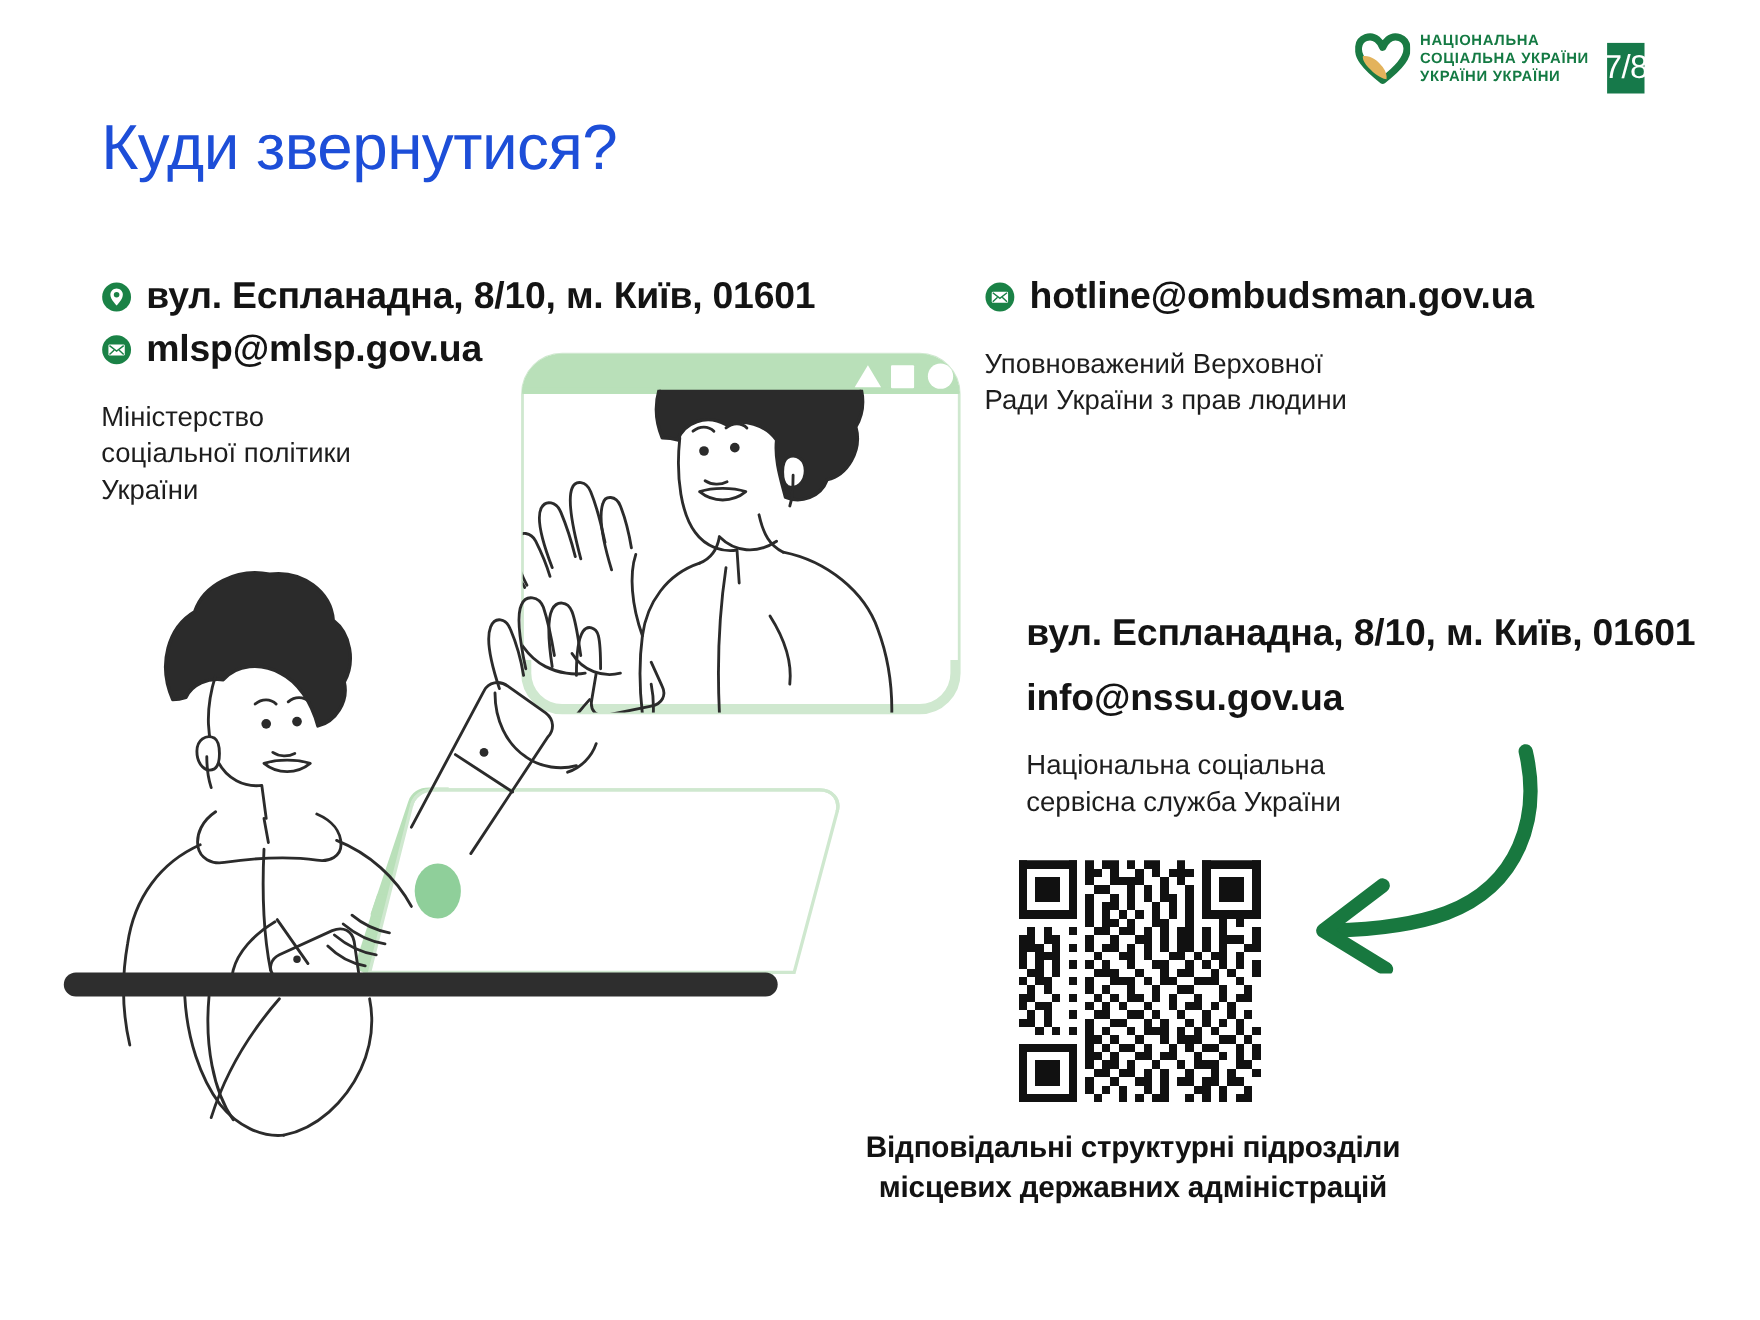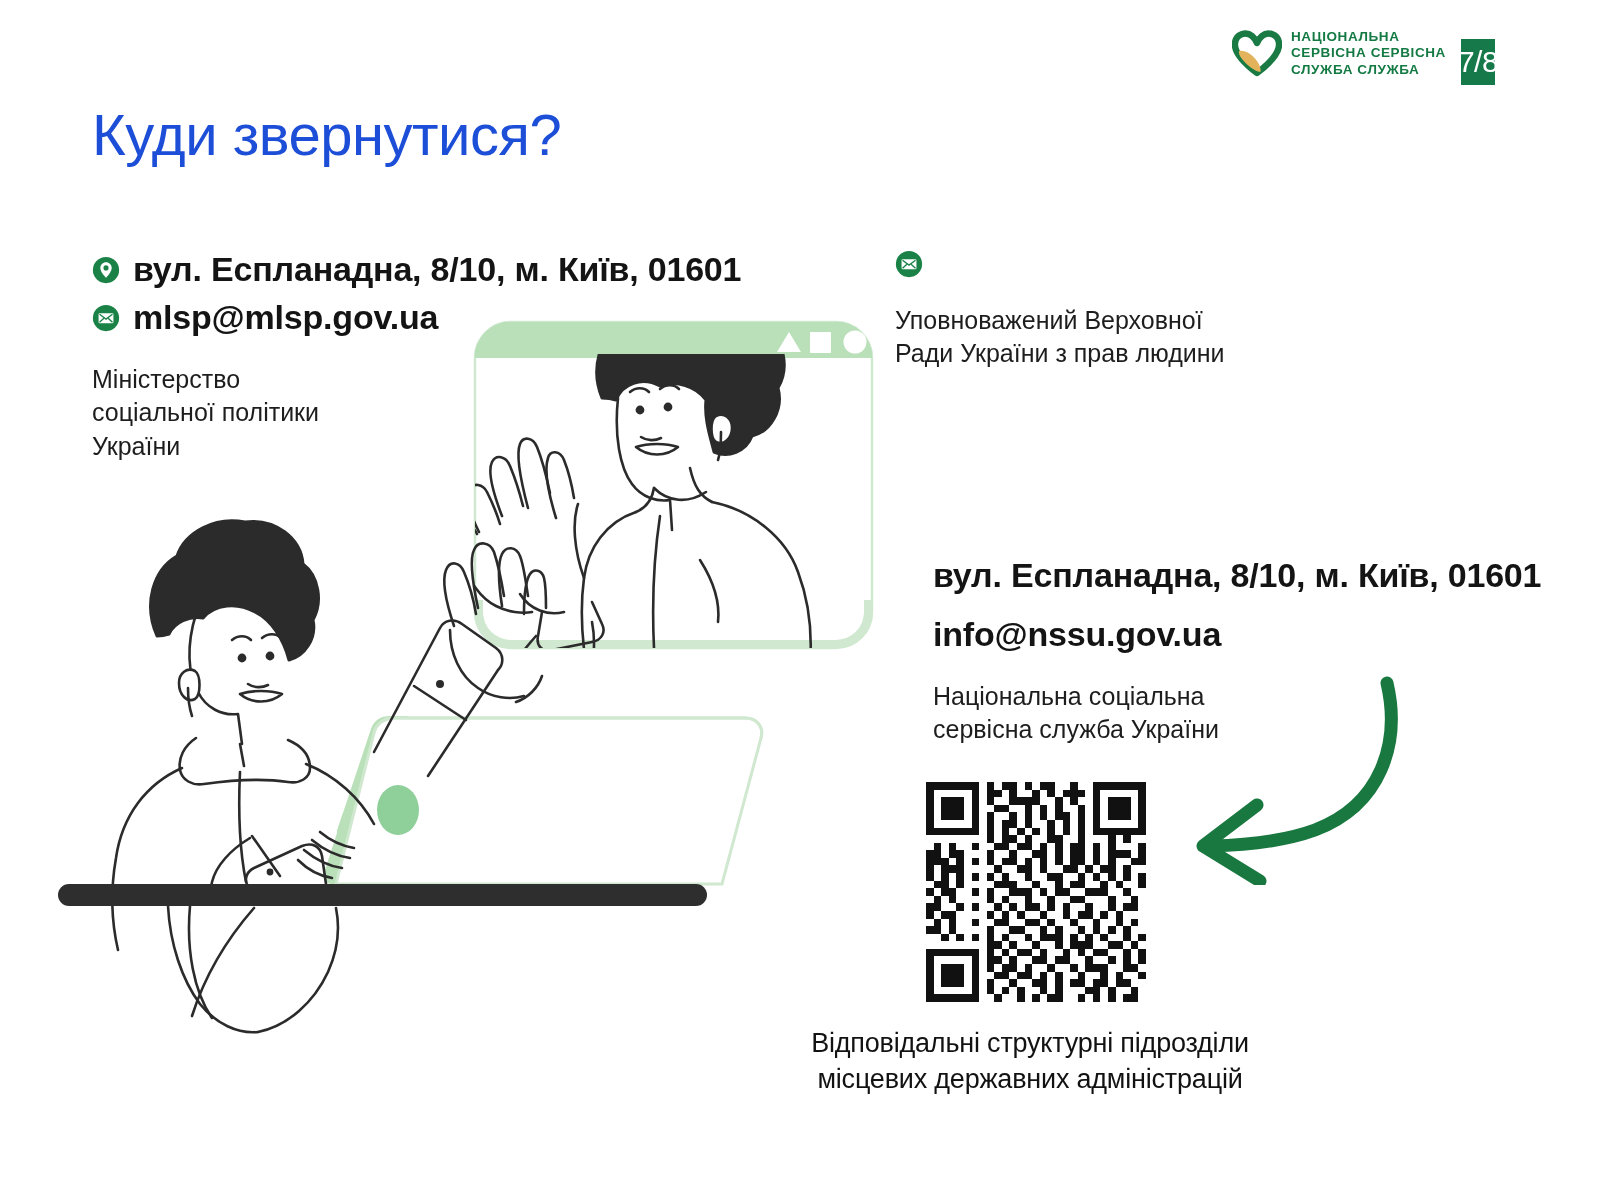--- a/index.html
+++ b/index.html
@@ -51,21 +51,21 @@
 
   #block-mlsp{left:92px;top:250px;}
   #block-ombudsman{left:895px;top:250px;}
   #block-nssu{left:933px;top:556px;}
   #block-nssu .contact-strong{display:block;margin-bottom:20px;}
   #block-nssu .contact-desc{}
 
   
   .bottom-caption{
     position:absolute;left:700px;top:1026px;width:660px;
-    text-align:center;font-size:27px;font-weight:normal;
+    text-align:center;font-size:27px;font-weight:bold;
     line-height:1.32;color:#121212;white-space:pre-line;letter-spacing:-0.2px;
   }
 
   
   .illus{position:absolute;left:0;top:0;width:1600px;height:1200px;pointer-events:none;}
 
   
   .qr{position:absolute;left:922px;top:782px;width:228px;height:220px;}
   .arrow{position:absolute;left:1175px;top:665px;width:230px;height:220px;}
 </style>
@@ -74,22 +74,22 @@
 
 <div class="slide">
 
   <div class="brand">
     <svg class="brand-heart" viewBox="0 0 100 100">
       <path d="M50 90 C 16 64, 4 46, 6 30 C 8 12, 28 6, 40 16 C 45 20, 48 25, 50 30 C 52 25, 55 20, 60 16 C 72 6, 92 12, 94 30 C 96 46, 84 64, 50 90 Z" fill="none" stroke="#1a7a43" stroke-width="13" stroke-linejoin="round"></path>
       <path d="M14 46 C 26 44, 40 52, 50 66 C 56 74, 58 82, 57 88 C 44 86, 30 74, 20 62 C 15 56, 13 50, 14 46 Z" fill="#e3b35c"></path>
     </svg>
     <div class="brand-text">
       <div class="brand-line">НАЦІОНАЛЬНА</div>
-      <div class="brand-line">СЕРВІСНА СЕРВІСНА</div>
-      <div class="brand-line">СЛУЖБА СЛУЖБА</div>
+      <div class="brand-line">СОЦІАЛЬНА УКРАЇНИ</div>
+      <div class="brand-line">УКРАЇНИ УКРАЇНИ</div>
     </div>
   </div>
 
   <div class="page-badge">7/8</div>
 
   <h1 class="title">Куди звернутися?</h1>
 
   <div class="contact-block" id="block-mlsp">
     <div class="contact-line">
       <svg class="ic" viewBox="0 0 32 32">
@@ -114,20 +114,21 @@
   </div>
 
   <div class="contact-block" id="block-ombudsman">
     <div class="contact-line">
       <svg class="ic" viewBox="0 0 32 32">
         <circle cx="16" cy="16" r="15" fill="#1a8246"></circle>
         <rect x="7.5" y="10.5" width="17" height="11.5" rx="1.4" fill="#fff"></rect>
         <path d="M8.6 11.6 L16 17.3 L23.4 11.6" fill="none" stroke="#1a8246" stroke-width="1.5"></path>
         <path d="M8.6 20.9 L13.6 16.2 M23.4 20.9 L18.4 16.2" fill="none" stroke="#1a8246" stroke-width="1.5"></path>
       </svg>
+      <span class="contact-strong">hotline@ombudsman.gov.ua</span>
     </div>
     <div class="contact-desc indent">Уповноважений Верховної
 Ради України з прав людини</div>
   </div>
 
   <div class="contact-block" id="block-nssu">
     <span class="contact-strong">вул. Еспланадна, 8/10, м. Київ, 01601</span>
     <span class="contact-strong">info@nssu.gov.ua</span>
     <div class="contact-desc">Національна соціальна
 сервісна служба України</div>

